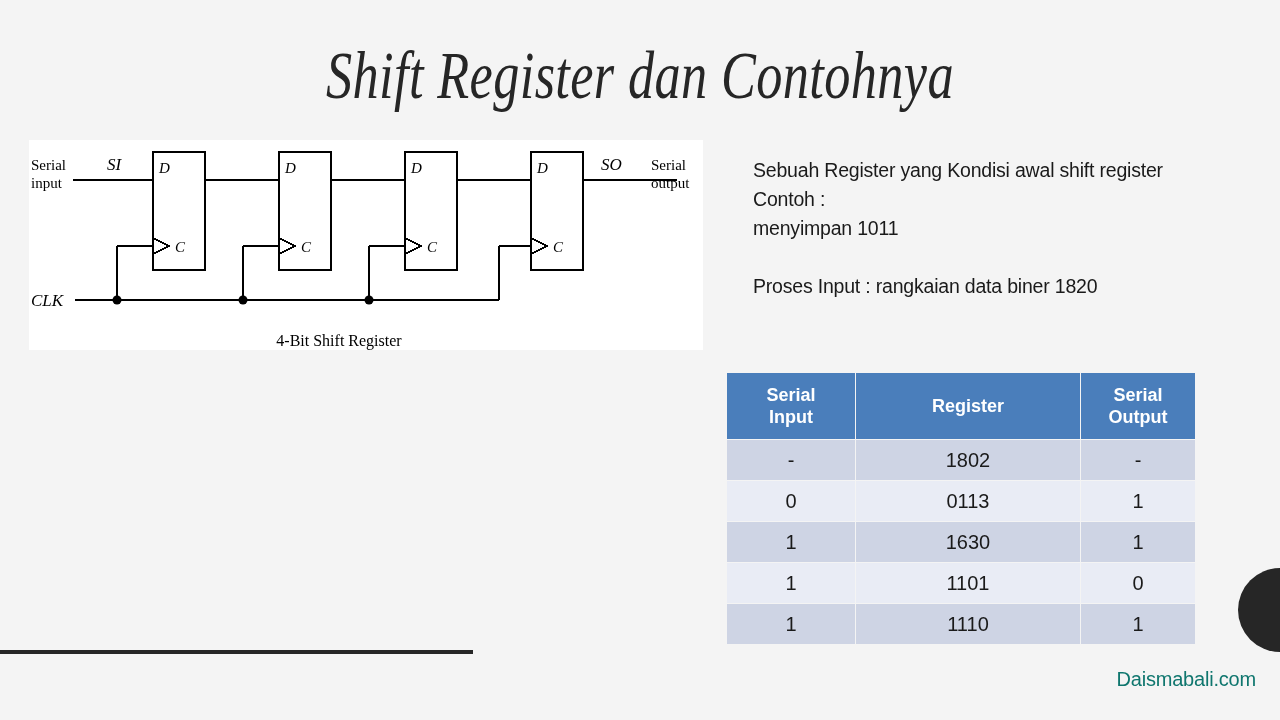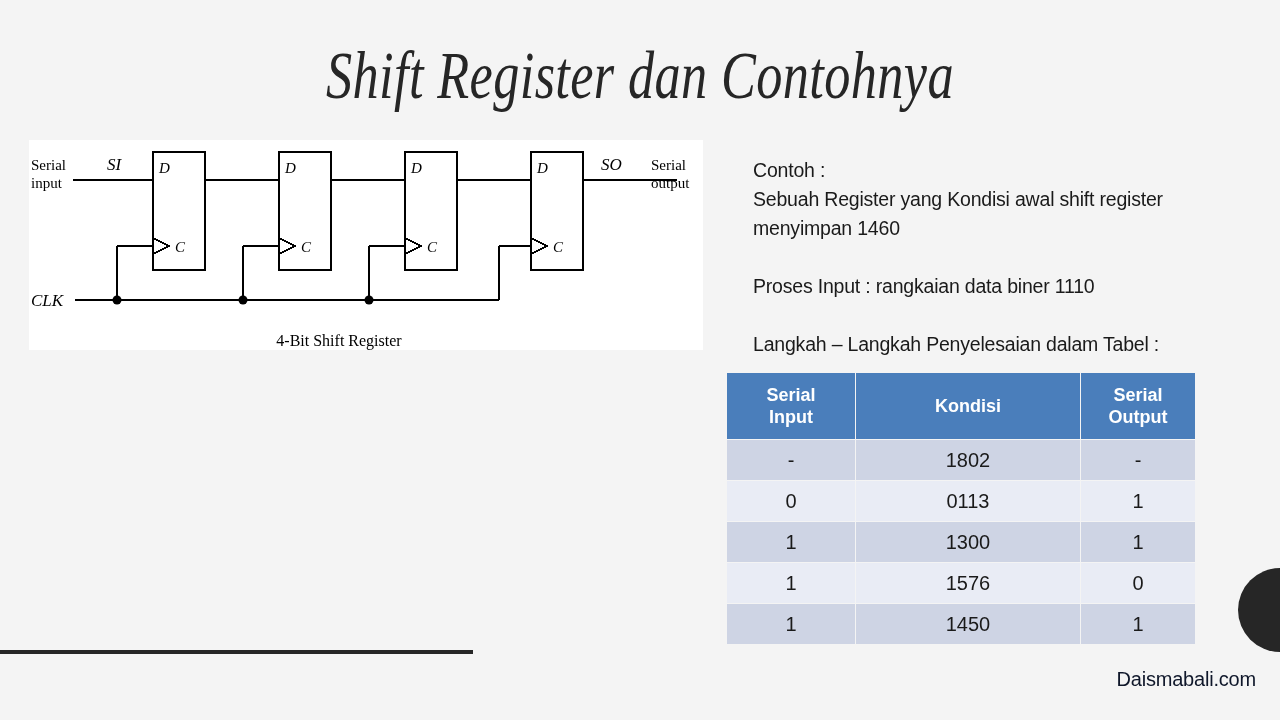--- a/index.html
+++ b/index.html
@@ -113,21 +113,21 @@
     border-radius: 50%;
     background: #262626;
   }
   .footer-text {
     position: absolute;
     left: 0;
     top: 668px;
     width: 1256px;
     text-align: right;
     font-size: 20px;
-    color: #0f172a;
+    color: #0f766e;
     letter-spacing: -0.2px;
   }
 
   
   .lbl-serif { font-family: "Liberation Serif", serif; font-size: 15px; fill: #000; }
   .lbl-ital  { font-family: "Liberation Serif", serif; font-style: italic; font-size: 15px; fill: #000; }
   .lbl-ital-b{ font-family: "Liberation Serif", serif; font-style: italic; font-size: 17px; fill: #000; }
   .lbl-cap   { font-family: "Liberation Serif", serif; font-size: 16px; fill: #000; }
 </style>
 </head>
@@ -200,67 +200,66 @@
     <text class="lbl-ital" x="398" y="112">C</text>
 
     <text class="lbl-ital" x="508" y="33">D</text>
     <text class="lbl-ital" x="524" y="112">C</text>
 
     <text class="lbl-cap" x="310" y="206" text-anchor="middle">4-Bit Shift Register</text>
   </svg>
 </div>
 
 <div class="text-block">
+  <p>Sebuah Register yang Kondisi awal shift register</p>
   <p>Contoh :</p>
-  <p>Sebuah Register yang Kondisi awal shift register</p>
-  <p>menyimpan 1460</p>
+  <p>menyimpan 1011</p>
   <div class="text-gap"></div>
-  <p>Proses Input : rangkaian data biner 1110</p>
+  <p>Proses Input : rangkaian data biner 1820</p>
   <div class="text-gap"></div>
-  <p>Langkah – Langkah Penyelesaian dalam Tabel :</p>
 </div>
 
 <table class="result-table">
   <thead>
     <tr>
       <th class="col-si">
         <div>Serial</div>
         <div>Input</div>
       </th>
-      <th class="col-reg">Kondisi</th>
+      <th class="col-reg">Register</th>
       <th class="col-so">
         <div>Serial</div>
         <div>Output</div>
       </th>
     </tr>
   </thead>
   <tbody>
     <tr class="odd">
       <td>-</td>
       <td>1802</td>
       <td>-</td>
     </tr>
     <tr class="even">
       <td>0</td>
       <td>0113</td>
       <td>1</td>
     </tr>
     <tr class="odd">
       <td>1</td>
-      <td>1300</td>
+      <td>1630</td>
       <td>1</td>
     </tr>
     <tr class="even">
       <td>1</td>
-      <td>1576</td>
+      <td>1101</td>
       <td>0</td>
     </tr>
     <tr class="odd">
       <td>1</td>
-      <td>1450</td>
+      <td>1110</td>
       <td>1</td>
     </tr>
   </tbody>
 </table>
 
 <div class="bottom-rule"></div>
 <div class="corner-circle"></div>
 <div class="footer-text">Daismabali.com</div>
 
 </body></html>

